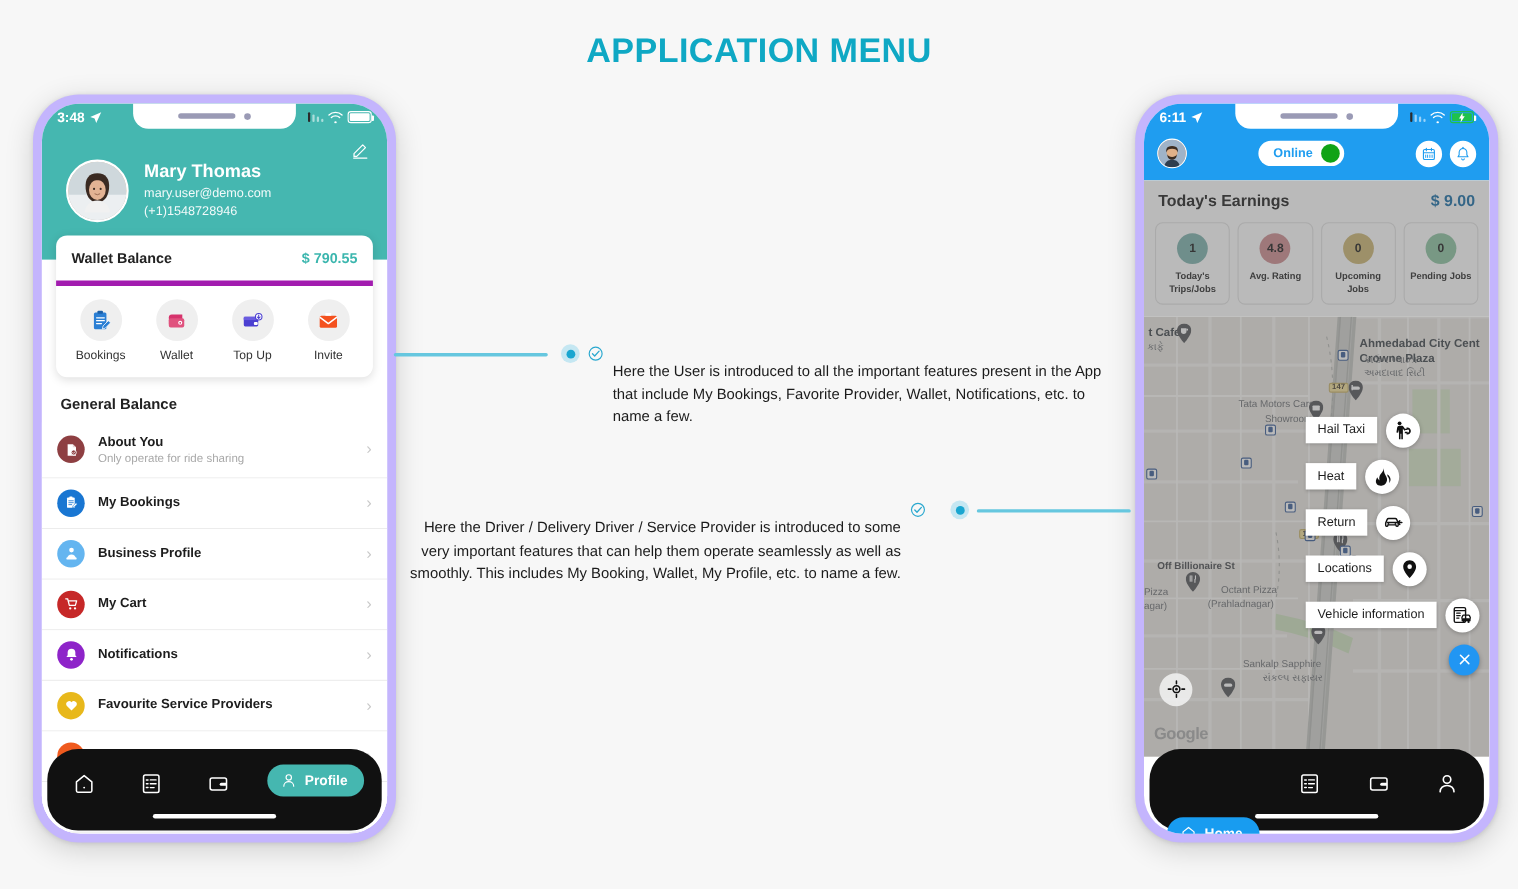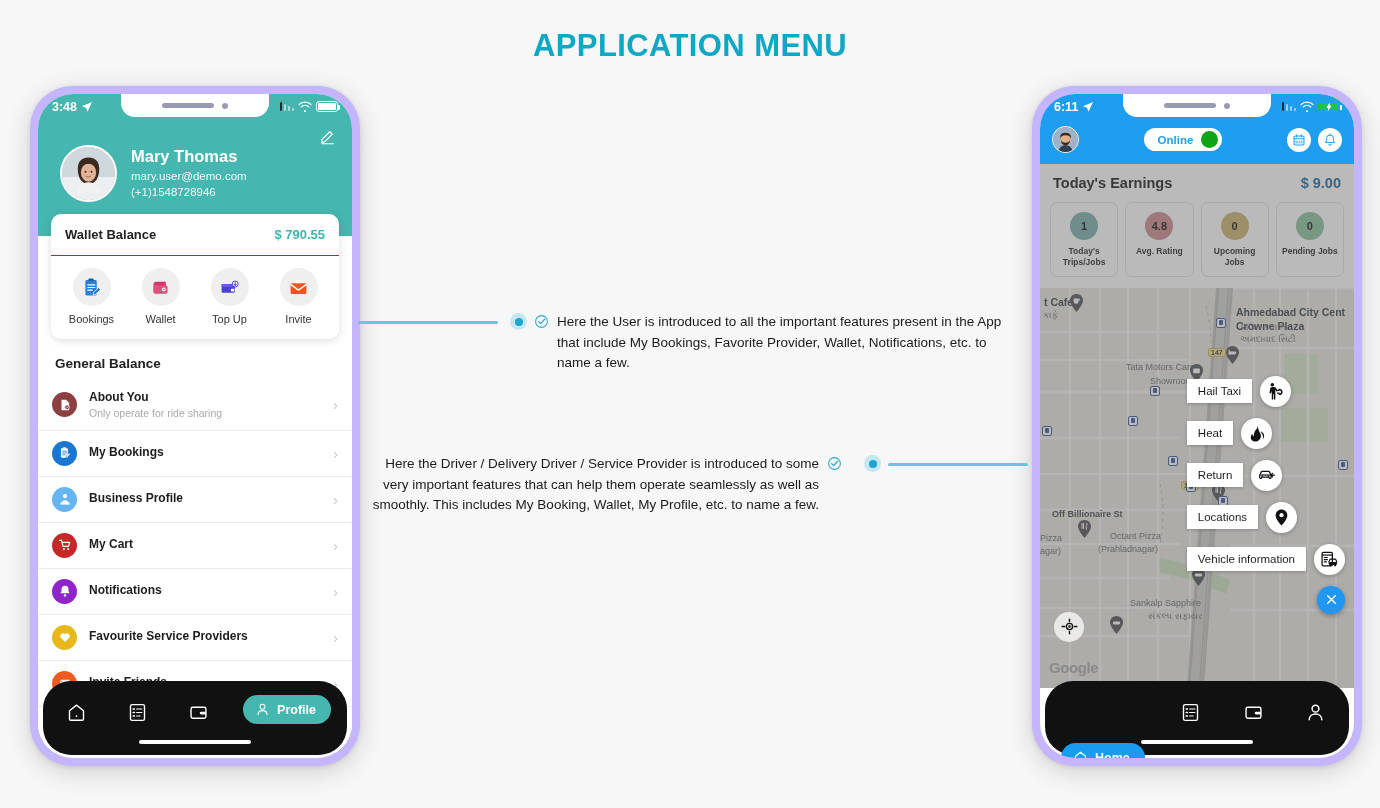--- a/index.html
+++ b/index.html
@@ -79,21 +79,21 @@
   }
   .pname { font-size: 16.5px; font-weight: bold; color: #fff; line-height: 1.3; }
   .pmail, .pphone { font-size: 11.5px; color: rgba(255,255,255,.93); line-height: 1.45; }
 
   .wallet-card {
     position: relative; margin: -22px 13px 0 13px; background: #fff;
     border-radius: 10px; box-shadow: 0 2px 9px rgba(0,0,0,.13); z-index: 5;
   }
   .wallet-top {
     display: flex; justify-content: space-between; align-items: flex-end;
-    padding: 13px 14px; border-bottom: 1px solid #a21caf;
+    padding: 13px 14px; border-bottom: 5px solid #a21caf;
   }
   .wallet-top .lab { font-size: 13px; font-weight: bold; color: #222; }
   .wallet-top .amt { font-size: 13px; font-weight: bold; color: #3bb6ae; }
   .quick-row { display: flex; padding: 12px 6px 14px; }
   .quick { flex: 1; text-align: center; cursor: pointer; }
   .qcircle {
     width: 38px; height: 38px; border-radius: 50%; background: #efefef;
     margin: 0 auto 7px; display: flex; align-items: center; justify-content: center;
   }
   .qlabel { font-size: 11px; color: #333; }
@@ -235,21 +235,21 @@
   }
 
   
   .annot { position: absolute; }
   .ann-line { position: absolute; height: 2.5px; background: #66c7df; border-radius: 2px; }
   .ann-dot {
     position: absolute; width: 17px; height: 17px; border-radius: 50%;
     background: #c5e7f2; display: flex; align-items: center; justify-content: center;
   }
   .ann-dot::after { content:""; width: 8px; height: 8px; border-radius: 50%; background: #1aa6d0; }
-  .ann-text { font-size: 13.5px; line-height: 1.52; color: #1b1b1b; }
+  .ann-text { font-size: 13.5px; line-height: 1.52; color: #1b1b1b; margin-top: 16px; }
   .ann-check { flex: 0 0 auto; margin-top: 2px; }
 </style>
 </head>
 <body>
 
 <div class="page">
 
   <div class="page-title">APPLICATION MENU</div>
 
   <div class="phone" id="phone-left">

